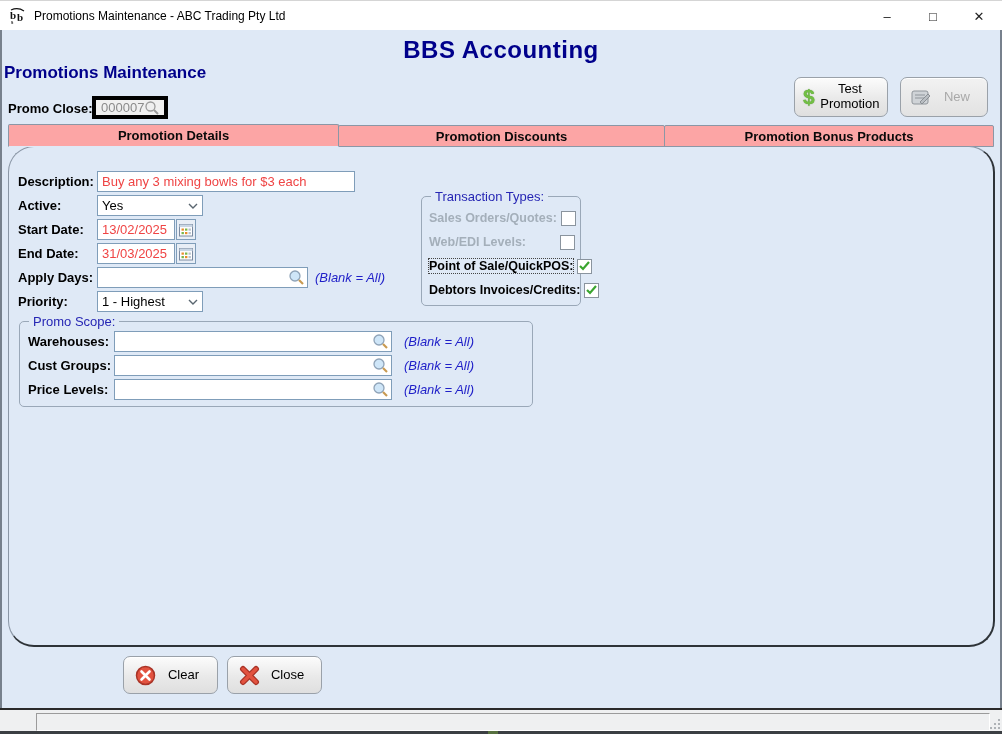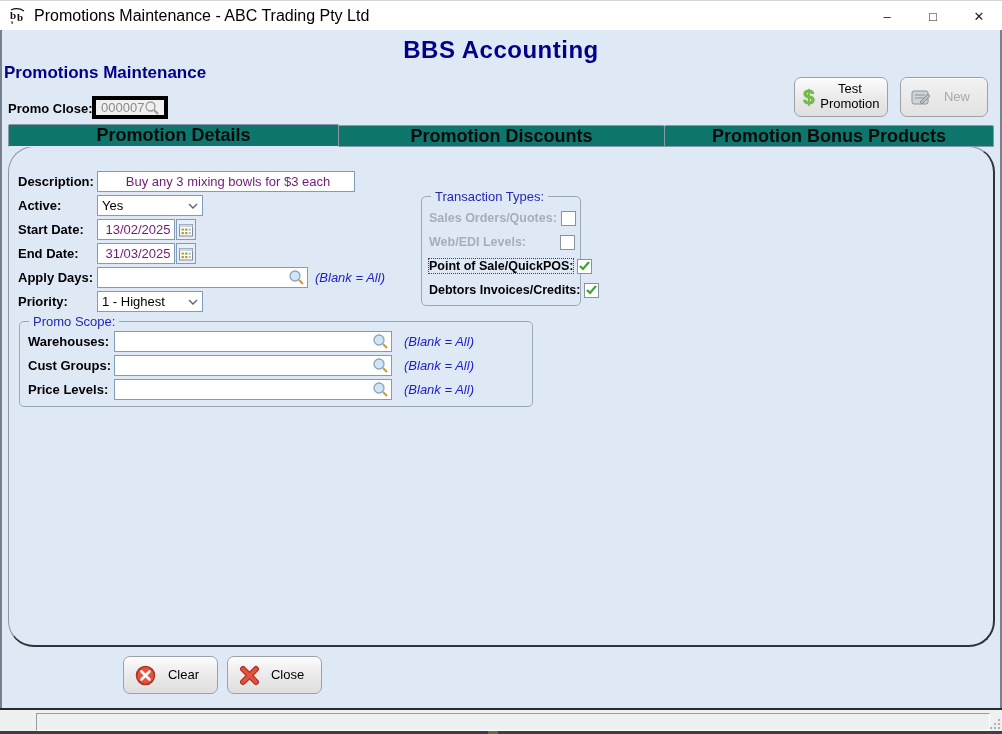--- a/index.html
+++ b/index.html
@@ -8,21 +8,21 @@
   #window {
     position:relative; width:1002px; height:734px; background:#dfe9f6;
     overflow:hidden; font-size:13px; color:#000;
   }
   
   .titlebar {
     position:absolute; top:0; left:0; width:1002px; height:30px;
     background:#ffffff; border-top:1px solid #d5d5d5; display:flex; align-items:center;
   }
   .app-icon { width:18px; height:18px; margin-left:9px; margin-right:7px; }
-  .titlebar-title { font-size:16px; color:#000; }
+  .titlebar-title { font-size:12px; color:#000; }
   .win-controls { position:absolute; right:0; top:0; height:30px; display:flex; }
   .win-btn { width:46px; height:30px; display:flex; align-items:center; justify-content:center;
     font-size:13px; color:#222; cursor:default; }
   
   .side-border { position:absolute; top:30px; bottom:3px; width:2px; background:#77818d; }
   .side-border.left { left:0; } .side-border.right { right:0; }
   
   .hdr-app { position:absolute; top:36px; left:0; width:100%; text-align:center;
     font-size:24px; font-weight:bold; color:#00008b; letter-spacing:0.5px; }
   .hdr-screen { position:absolute; top:63px; left:4px; width:100%; 
@@ -46,43 +46,43 @@
   .btn3d.disabled .blabel { color:#a9a9a9; }
   #btn-test { position:absolute; left:794px; top:77px; width:94px; height:40px; padding:0 4px 0 8px; }
   #btn-new  { position:absolute; left:900px; top:77px; width:88px; height:40px; padding:0 6px 0 10px; }
   #btn-duplicate { position:absolute; left:873px; top:166px; width:104px; height:42px; padding:0 4px 0 9px; }
   #btn-delete    { position:absolute; left:873px; top:211px; width:104px; height:42px; padding:0 4px 0 9px; }
   .dollar-glyph { font-size:21px; font-weight:bold; color:#72bf44;
     text-shadow:0 0 1px #3f7d22; margin-right:2px; }
   
   .tabbar { position:absolute; left:8px; top:124px; width:987px; height:23px; display:flex; }
   .tab {
-    height:22px; border:1px solid #8b97a6; background:#0f766e;
+    height:22px; border:1px solid #8b97a6; background:#fca5a5;
     display:flex; align-items:center; justify-content:center;
-    font-weight:bold; font-size:18px; color:#0a0a0a; cursor:pointer;
+    font-weight:bold; font-size:13px; color:#0a0a0a; cursor:pointer;
     border-radius:2px 2px 0 0; margin-top:1px;
   }
   .tab.active { height:23px; margin-top:0; border-bottom:1px solid #dfe9f6; z-index:3; }
   .tab:nth-child(1){ width:331px; }
   .tab:nth-child(2){ width:327px; margin-left:-1px; }
   .tab:nth-child(3){ width:330px; margin-left:-1px; }
   
   .panel {
     position:absolute; left:8px; top:146px; width:987px; height:501px;
     background:#dfe9f6;
     border-left:1px solid #8b97a6; border-top:1px solid #8b97a6;
     border-right:2px solid #2e3338; border-bottom:2px solid #2e3338;
     z-index:2;
     border-radius:26px;
   }
   .panel .row-label { position:absolute; left:9px; font-size:13px; font-weight:bold; }
   .tfield { position:absolute; background:#fff; border:1px solid #7f9db9; height:21px;
     display:flex; align-items:center; }
   .tfield input { border:none; background:transparent; flex:1; font-size:13px;
-    padding-left:4px; font-family:inherit; color:#701a75; min-width:0;text-align:center; }
+    padding-left:4px; font-family:inherit; color:#ef4444; min-width:0; }
   .dropdown { position:absolute; background:#fff; border:1px solid #7f9db9; height:21px;
     display:flex; align-items:center; cursor:pointer; }
   .dropdown .dval { flex:1; padding-left:4px; font-size:13px; }
   .dd-arrow { width:18px; display:flex; justify-content:center; align-items:center; }
   .calbtn { position:absolute; width:20px; height:21px; background:#e8eef6;
     border:1px solid #7f9db9; display:flex; align-items:center; justify-content:center; cursor:pointer; }
   .hint { position:absolute; font-style:italic; color:#1f1fc8; font-size:13px; }
   
   .groupbox { position:absolute; border:1px solid #9aa8b8; border-radius:5px; }
   .groupbox .legend { position:absolute; top:-8px; left:9px; background:#dfe9f6;

